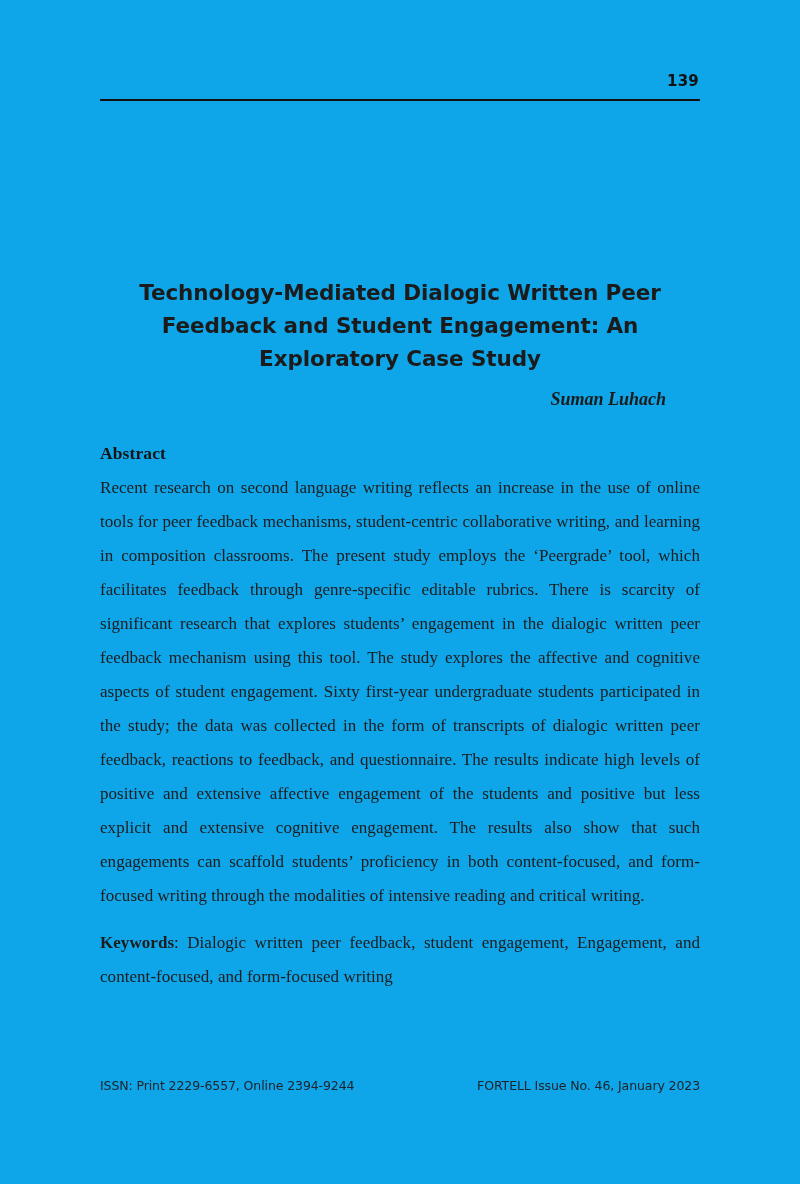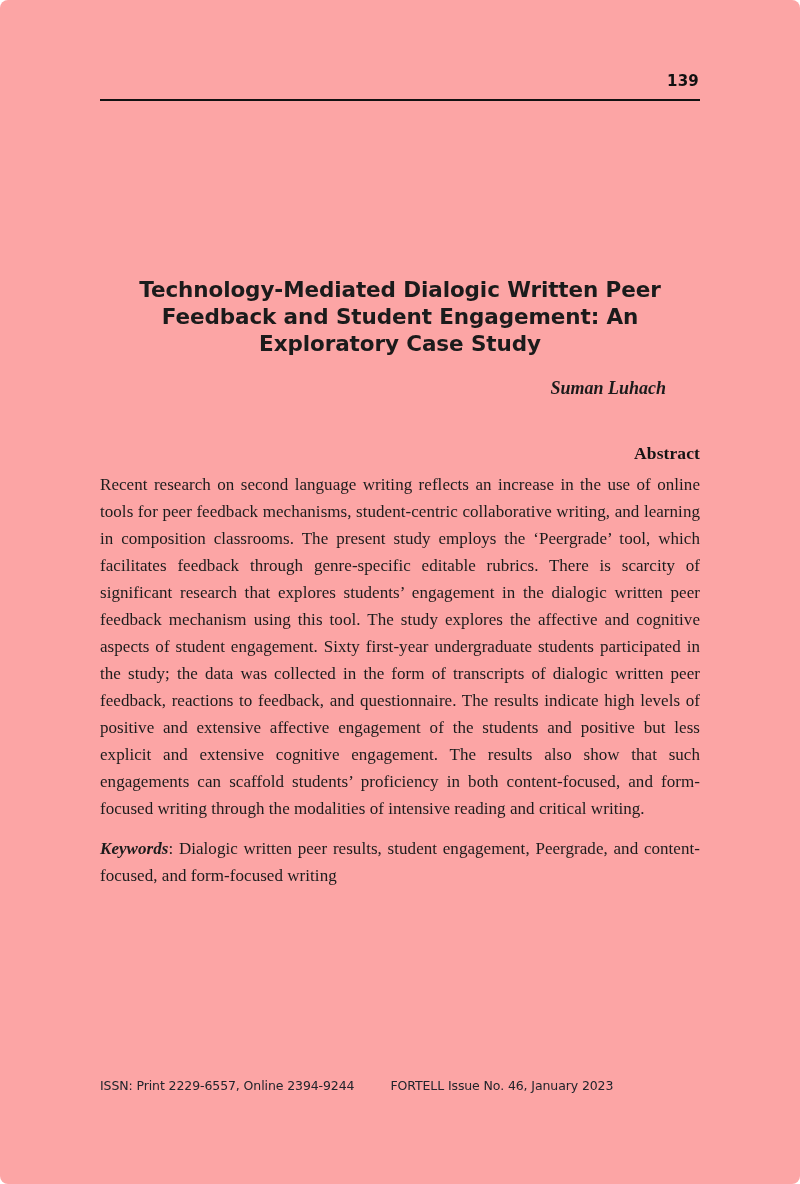--- a/index.html
+++ b/index.html
@@ -13,23 +13,22 @@
     position: relative;
     font-family: "Liberation Serif", serif;
     color: #1a1a1a;
     overflow: hidden;
   }
   .page {
     position: absolute;
     left: 0; top: 0;
     width: 800px;
     height: 1184px;
-    background: #fca5a5;
+    background: #0ea5e9;
     box-sizing: border-box;
-    border-radius: 8px;
   }
   
   .header-area {
     position: absolute;
     left: 100px;
     top: 72px;
     width: 600px;
   }
   .page-number {
     text-align: right;
@@ -50,27 +49,27 @@
     position: absolute;
     left: 132px;
     top: 276px;
     width: 536px;
     text-align: center;
   }
   .paper-title {
     font-family: "DejaVu Sans", sans-serif;
     font-weight: bold;
     font-size: 21.5px;
-    line-height: 27px;
+    line-height: 33px;
     color: #1b1b1b;
     letter-spacing: -0.1px;
     margin: 0;
   }
   .author {
-    margin-top: 21px;
+    margin-top: 14px;
     text-align: right;
     font-family: "Liberation Serif", serif;
     font-style: italic;
     font-weight: bold;
     font-size: 18px;
     color: #1b1b1b;
     padding-right: 2px;
   }
   
   .body-col {
@@ -79,49 +78,47 @@
     top: 443px;
     width: 600px;
   }
   h2.section-head {
     font-family: "Liberation Serif", serif;
     font-weight: bold;
     font-size: 17.5px;
     margin: 0 0 7px 0;
     letter-spacing: 0.1px;
     color: #141414;
-    text-align: right;
   }
   p.para {
     margin: 0 0 13px 0;
     font-size: 17px;
-    line-height: 27px;
+    line-height: 34px;
     text-align: justify;
     text-justify: inter-word;
     color: #1c1c1c;
     letter-spacing: 0.05px;
   }
   p.para.tight {
     margin-bottom: 11px;
   }
   .kw-label {
     font-weight: bold;
-    font-style: italic;
   }
   .gap-before {
     margin-top: 20px;
   }
   
   .footer {
     position: absolute;
     left: 100px;
     top: 1078px;
     width: 600px;
     display: flex;
-    justify-content: flex-start;
+    justify-content: space-between;
     align-items: baseline;
     font-family: "DejaVu Sans", sans-serif;
     font-size: 12.5px;
     color: #20242b;
     letter-spacing: -0.1px;
   }
   .footer-right {
     text-align: right;
     margin-left: 36px;
   }
@@ -139,21 +136,21 @@
   <div class="title-block">
     <h1 class="paper-title">Technology-Mediated Dialogic Written Peer Feedback and Student Engagement: An Exploratory Case Study</h1>
     <div class="author">Suman Luhach</div>
   </div>
 
   <div class="body-col">
 
     <h2 class="section-head">Abstract</h2>
     <p class="para">Recent research on second language writing reflects an increase in the use of online tools for peer feedback mechanisms, student-centric collaborative writing, and learning in composition classrooms. The present study employs the ‘Peergrade’ tool, which facilitates feedback through genre-specific editable rubrics. There is scarcity of significant research that explores students’ engagement in the dialogic written peer feedback mechanism using this tool. The study explores the affective and cognitive aspects of student engagement. Sixty first-year undergraduate students participated in the study; the data was collected in the form of transcripts of dialogic written peer feedback, reactions to feedback, and questionnaire. The results indicate high levels of positive and extensive affective engagement of the students and positive but less explicit and extensive cognitive engagement. The results also show that such engagements can scaffold students’ proficiency in both content-focused, and form-focused writing through the modalities of intensive reading and critical writing.</p>
 
-    <p class="para tight"><span class="kw-label">Keywords</span><span>: Dialogic written peer results, student engagement, Peergrade, and content-focused, and form-focused writing</span></p>
+    <p class="para tight"><span class="kw-label">Keywords</span><span>: Dialogic written peer feedback, student engagement, Engagement, and content-focused, and form-focused writing</span></p>
 
 
   </div>
 
   <div class="footer">
     <div class="footer-left">ISSN: Print 2229-6557, Online 2394-9244</div>
     <div class="footer-right">FORTELL Issue No. 46, January 2023</div>
   </div>
 
 </div>

